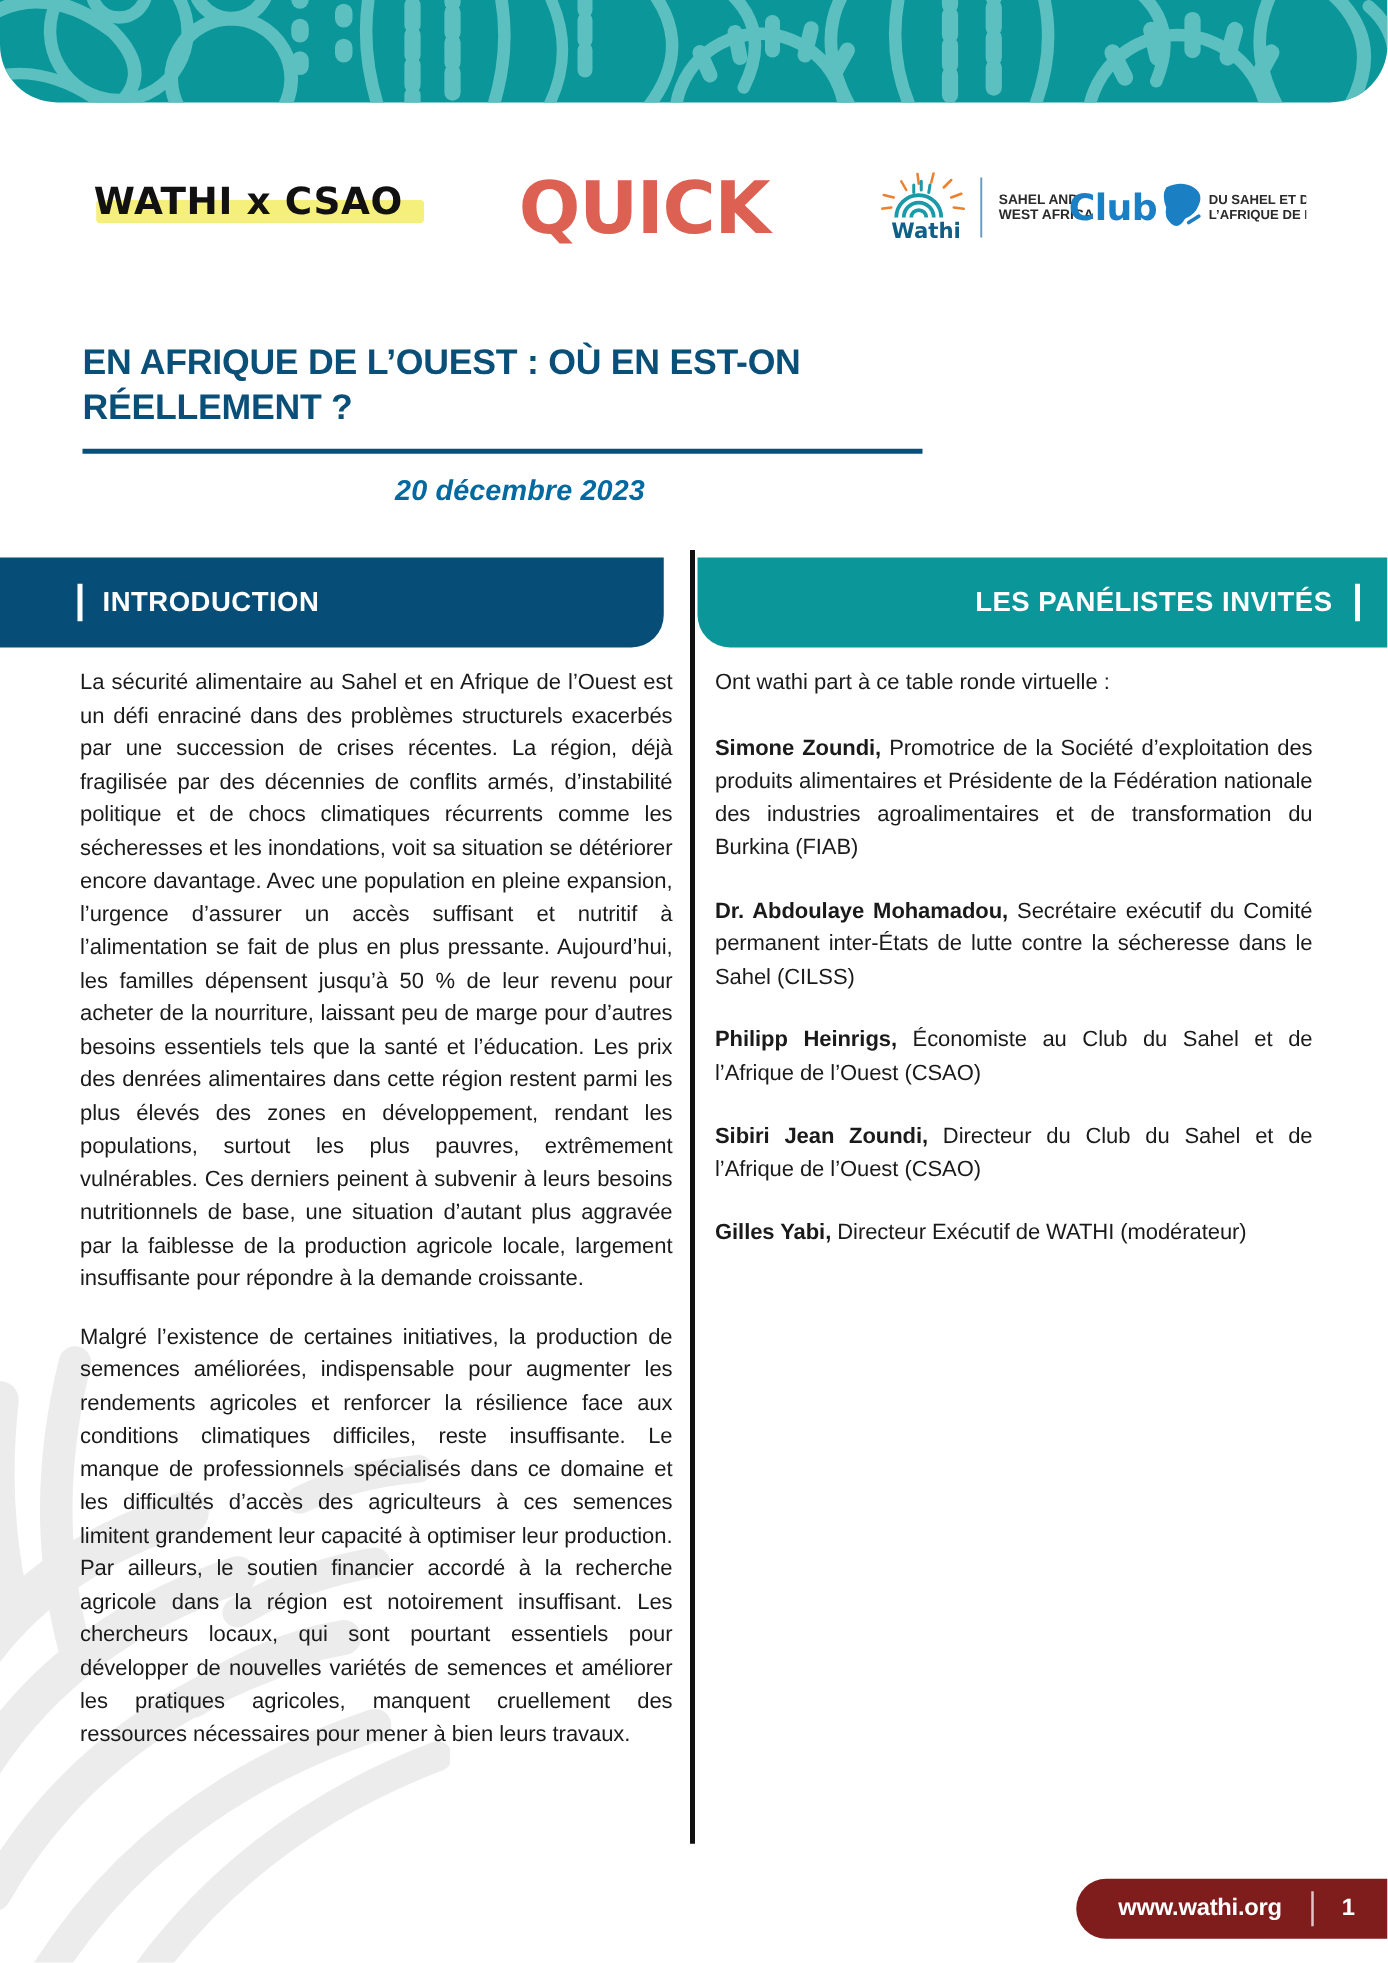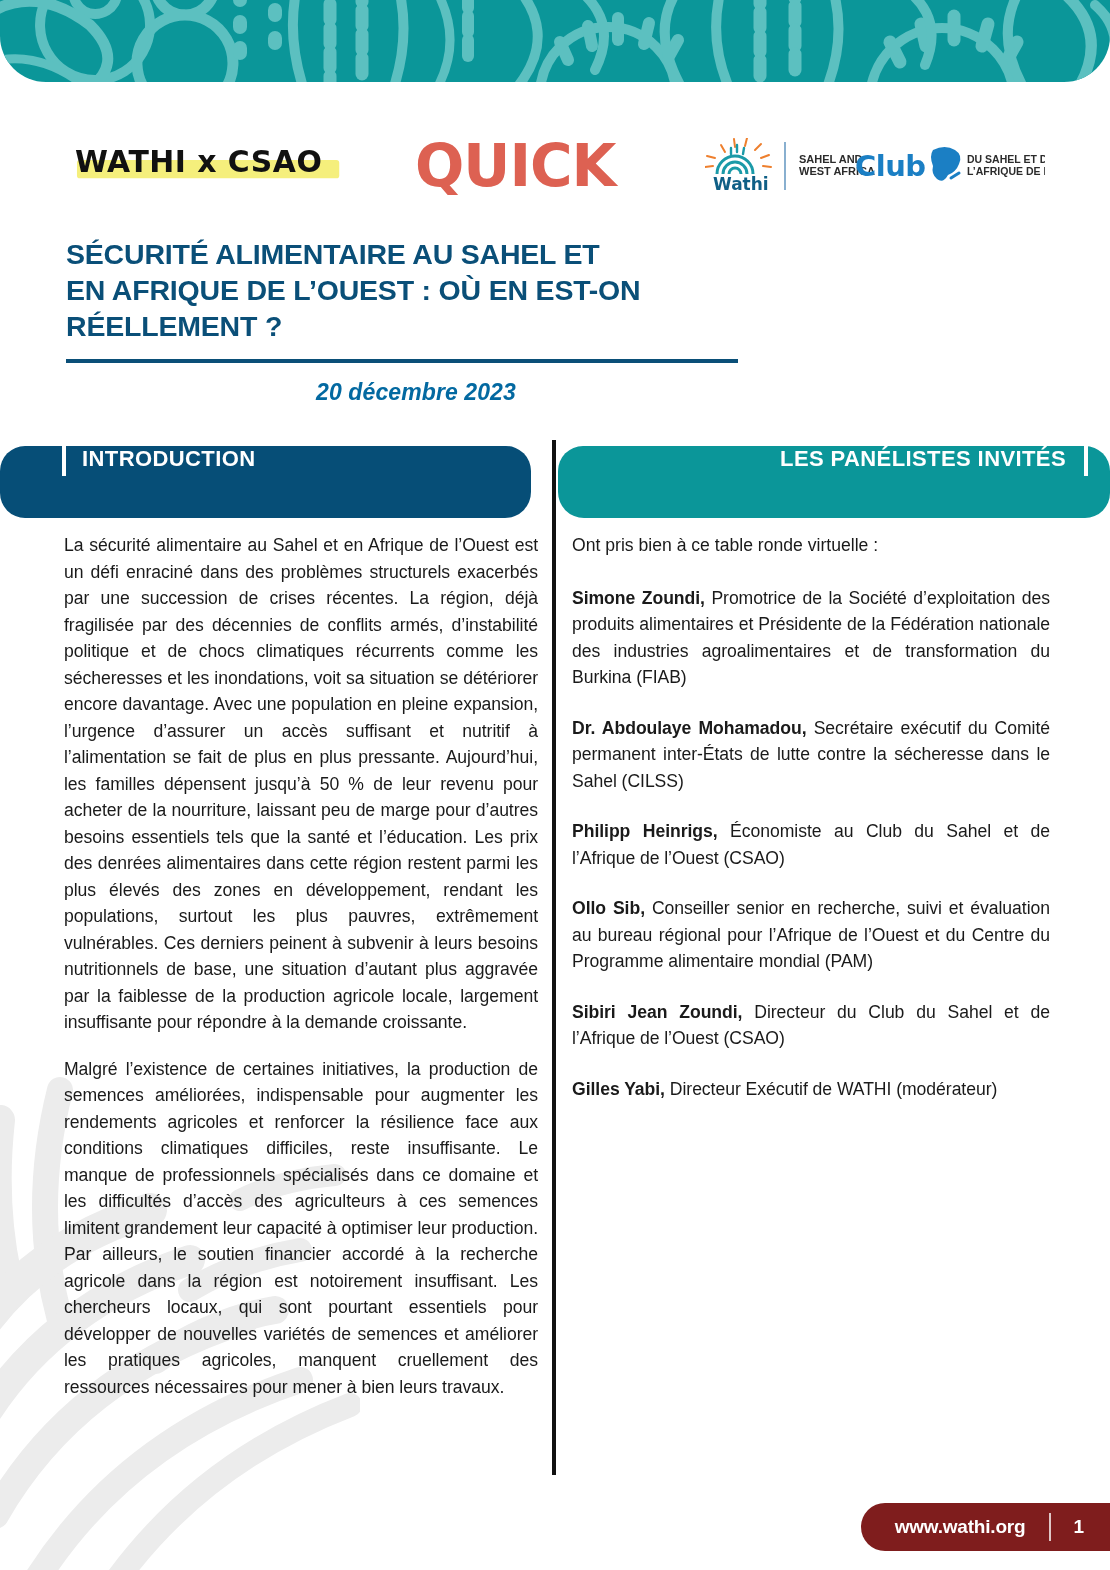--- a/index.html
+++ b/index.html
@@ -98,21 +98,21 @@
     position: absolute;
     left: 0; top: 446px;
     width: 1110px; height: 72px;
     z-index: 3;
   }
   .sec-bar {
     position: absolute;
     top: 0;
     height: 72px;
     display: flex;
-    border-radius: 25px;
+    align-items: center;
   }
   #sec-bar-intro {
     left: 0; width: 531px;
     background: #064e77;
     border-bottom-right-radius: 26px;
     justify-content: flex-start;
     padding-left: 62px;
     box-sizing: border-box;
   }
   #sec-bar-panel {
@@ -366,21 +366,21 @@
     <path d="M228 12 q12 -6 22 0 q8 5 4 14 q-3 8 -11 11 q-5 9 -11 4 q-6 -5 -4 -13 q-4 -10 0 -16 z" fill="#1b7fc4"></path>
     <path d="M246 40 l8 -5" stroke="#1b7fc4" stroke-width="3" stroke-linecap="round"></path>
 
     <text x="262" y="25" font-family="'Liberation Sans', sans-serif" font-size="10.5" font-weight="bold" fill="#2b2b2b">DU SAHEL ET DE</text>
     <text x="262" y="37" font-family="'Liberation Sans', sans-serif" font-size="10.5" font-weight="bold" fill="#2b2b2b">L’AFRIQUE DE L’OUEST</text>
   </svg>
 </div>
 
 <div id="title-block">
   <h1 id="doc-title">
-    <span>SÉCURITÉ ALIMENTAIRE AU SAHEL ET</span><br>
+    <br>
     <span>EN AFRIQUE DE L’OUEST : OÙ EN EST-ON</span><br>
     <span>RÉELLEMENT ?</span>
   </h1>
   <div id="title-rule"></div>
   <div id="doc-date">20 décembre 2023</div>
 </div>
 
 <div id="section-bars">
   <div class="sec-bar" id="sec-bar-intro">
     <span class="sec-tick"></span>
@@ -393,35 +393,32 @@
 </div>
 
 <div id="col-divider"></div>
 
 <div id="col-left">
   <p class="body-p">La sécurité alimentaire au Sahel et en Afrique de l’Ouest est un défi enraciné dans des problèmes structurels exacerbés par une succession de crises récentes. La région, déjà fragilisée par des décennies de conflits armés, d’instabilité politique et de chocs climatiques récurrents comme les sécheresses et les inondations, voit sa situation se détériorer encore davantage. Avec une population en pleine expansion, l’urgence d’assurer un accès suffisant et nutritif à l’alimentation se fait de plus en plus pressante. Aujourd’hui, les familles dépensent jusqu’à 50 % de leur revenu pour acheter de la nourriture, laissant peu de marge pour d’autres besoins essentiels tels que la santé et l’éducation. Les prix des denrées alimentaires dans cette région restent parmi les plus élevés des zones en développement, rendant les populations, surtout les plus pauvres, extrêmement vulnérables. Ces derniers peinent à subvenir à leurs besoins nutritionnels de base, une situation d’autant plus aggravée par la faiblesse de la production agricole locale, largement insuffisante pour répondre à la demande croissante.</p>
   <p class="body-p">Malgré l’existence de certaines initiatives, la production de semences améliorées, indispensable pour augmenter les rendements agricoles et renforcer la résilience face aux conditions climatiques difficiles, reste insuffisante. Le manque de professionnels spécialisés dans ce domaine et les difficultés d’accès des agriculteurs à ces semences limitent grandement leur capacité à optimiser leur production. Par ailleurs, le soutien financier accordé à la recherche agricole dans la région est notoirement insuffisant. Les chercheurs locaux, qui sont pourtant essentiels pour développer de nouvelles variétés de semences et améliorer les pratiques agricoles, manquent cruellement des ressources nécessaires pour mener à bien leurs travaux.</p>
 </div>
 
 <div id="col-right">
-  <p id="panel-intro">Ont pris bien à ce table ronde virtuelle :</p>
+  <p id="panel-intro">Ont wathi part à ce table ronde virtuelle :</p>
 
   <p class="panelist">
     <b>Simone Zoundi,</b><span> Promotrice de la Société d’exploitation des produits alimentaires et Présidente de la Fédération nationale des industries agroalimentaires et de transformation du Burkina (FIAB)</span>
   </p>
   <p class="panelist">
     <b>Dr. Abdoulaye Mohamadou,</b><span> Secrétaire exécutif du Comité permanent inter-États de lutte contre la sécheresse dans le Sahel (CILSS)</span>
   </p>
   <p class="panelist">
     <b>Philipp Heinrigs,</b><span> Économiste au Club du Sahel et de l’Afrique de l’Ouest (CSAO)</span>
   </p>
   <p class="panelist">
-    <b>Ollo Sib,</b><span> Conseiller senior en recherche, suivi et évaluation au bureau régional pour l’Afrique de l’Ouest et du Centre du Programme alimentaire mondial (PAM)</span>
-  </p>
-  <p class="panelist">
     <b>Sibiri Jean Zoundi,</b><span> Directeur du Club du Sahel et de l’Afrique de l’Ouest (CSAO)</span>
   </p>
   <p class="panelist">
     <b>Gilles Yabi,</b><span> Directeur Exécutif de WATHI (modérateur)</span>
   </p>
 </div>
 
 <div id="footer-badge">
   <span id="footer-url">www.wathi.org</span>
   <span id="footer-sep"></span>

